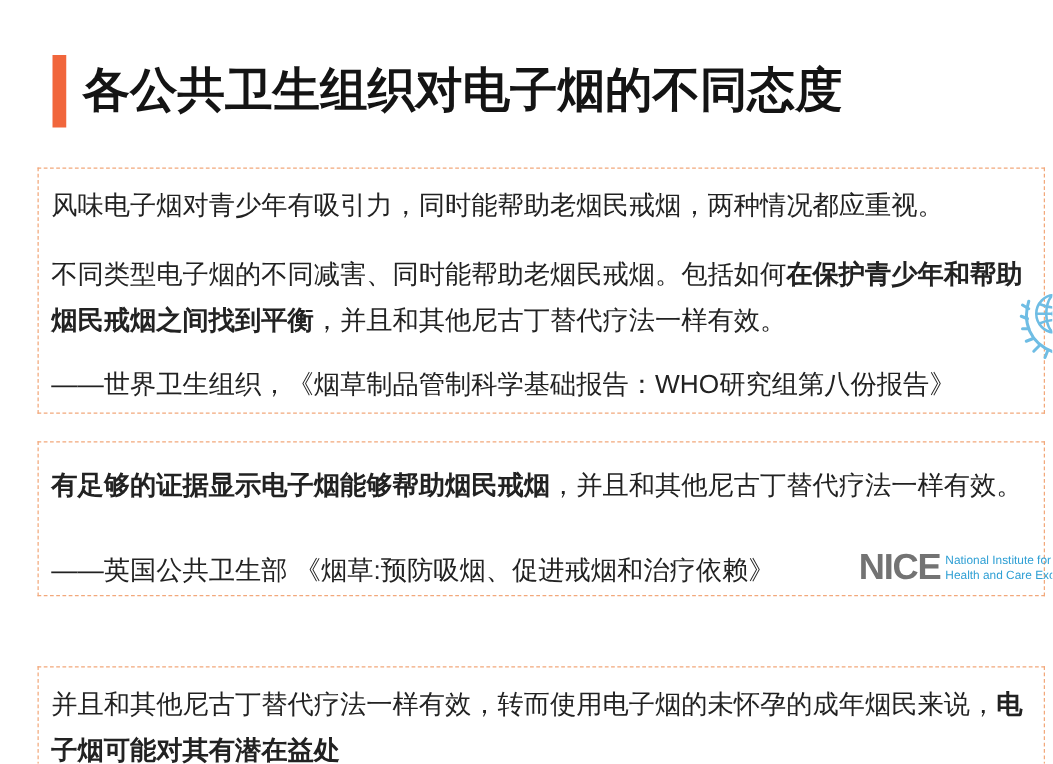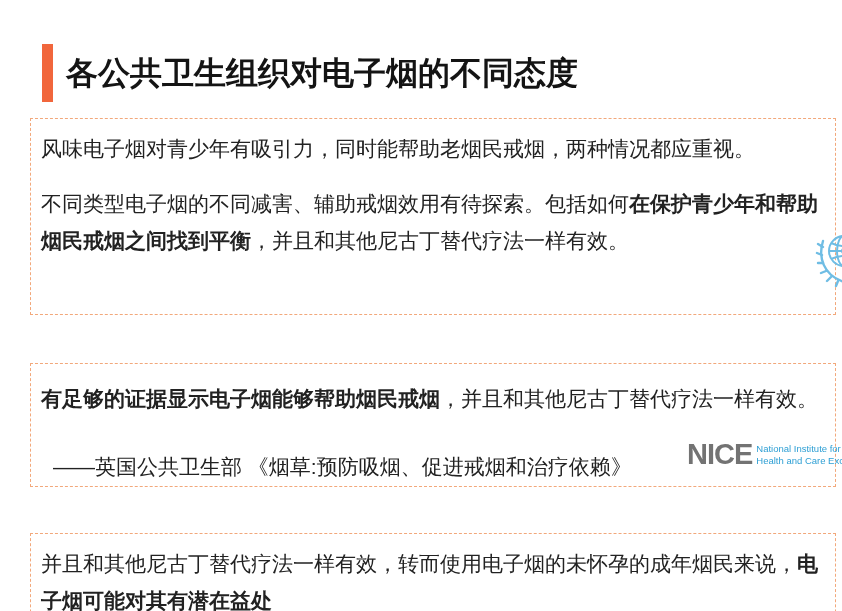--- a/index.html
+++ b/index.html
@@ -10,29 +10,29 @@
     height:611px;
     background:#ffffff;
     overflow:hidden;
     font-family:"Liberation Sans","DejaVu Sans",sans-serif;
     color:#1e1e1e;
   }
 
   
   .title-row { position:absolute; left:42px; top:44px; display:flex; align-items:center; }
   .title-bar { width:11px; height:58px; background:#F1663C; margin-right:13px; }
-  .page-title { font-size:32px; font-weight:bold; color:#141414; line-height:58px; white-space:nowrap; }
+  .page-title { font-size:38px; font-weight:bold; color:#141414; line-height:58px; white-space:nowrap; }
 
   
   .quote-box {
     position:absolute; left:30px; width:806px;
     border:1px dashed #F2A87B; background:#ffffff;
   }
-  .box-who   { top:118px; height:197px; }
-  .box-phe   { top:363px; height:124px; }
+  .box-who   { top:134px; height:197px; }
+  .box-phe   { top:353px; height:124px; }
   .box-fda   { top:533px; height:110px; }
 
   .para {
     position:absolute; left:10px; right:12px;
     font-size:21px; line-height:37px; color:#222222;
   }
   .para .seg-bold { font-weight:bold; }
   .citation {
     position:absolute; left:10px; right:12px;
     font-size:21px; line-height:30px; color:#222222; white-space:nowrap;
@@ -54,22 +54,23 @@
   <div class="title-row">
     <div class="title-bar"></div>
     <div class="page-title">各公共卫生组织对电子烟的不同态度</div>
   </div>
 
   <div class="quote-box box-who">
     <div class="para" style="top:11px;">
       <span>风味电子烟对青少年有吸引力，同时能帮助老烟民戒烟，两种情况都应重视。</span>
     </div>
     <div class="para" style="top:66px;">
-      <span>不同类型电子烟的不同减害、辅助戒烟效用有待探索。包括如何</span><span class="seg-bold">在保护青少年和帮助烟民戒烟之间找到平衡</span><span>，并且和其他尼古丁替代疗法一样有效。</span>
+      <span>不同类型电子烟的不同减害、同时能帮助老烟民戒烟。包括如何</span><span class="seg-bold">在保护青少年和帮助烟民戒烟之间找到平衡</span><span>，并且和其他尼古丁替代疗法一样有效。</span>
     </div>
+    <div class="citation" style="top:158px;">——世界卫生组织，《烟草制品管制科学基础报告：WHO研究组第八份报告》</div>
   </div>
 
   <div class="who-logo">
     <svg width="58" height="64" viewBox="0 0 58 64">
       <g fill="none" stroke="#6FBDE4" stroke-width="2">
         <circle cx="29" cy="24" r="15"></circle>
         <ellipse cx="29" cy="24" rx="7" ry="15"></ellipse>
         <line x1="14" y1="24" x2="44" y2="24"></line>
         <path d="M16 16 Q29 22 42 16"></path>
         <path d="M16 32 Q29 26 42 32"></path>
@@ -81,21 +82,21 @@
         <path d="M8 20 l-5 -3 M7 28 l-5 -2 M8 36 l-5 0 M11 44 l-5 2 M16 50 l-4 4 M23 54 l-2 5"></path>
         <path d="M50 20 l5 -3 M51 28 l5 -2 M50 36 l5 0 M47 44 l5 2 M42 50 l4 4 M35 54 l2 5"></path>
       </g>
     </svg>
   </div>
 
   <div class="quote-box box-phe">
     <div class="para" style="top:16px;">
       <span class="seg-bold">有足够的证据显示电子烟能够帮助烟民戒烟</span><span>，并且和其他尼古丁替代疗法一样有效。</span>
     </div>
-    <div class="citation" style="top:88px;margin-left:12px;">——英国公共卫生部 《烟草:预防吸烟、促进戒烟和治疗依赖》</div>
+    <div class="citation" style="top:88px;">——英国公共卫生部 《烟草:预防吸烟、促进戒烟和治疗依赖》</div>
   </div>
 
   <div class="nice-logo">
     <span class="nice-abbr">NICE</span>
     <span class="nice-text">
       <span>National Institute for</span><br>
       <span>Health and Care Excellence</span>
     </span>
   </div>
 

